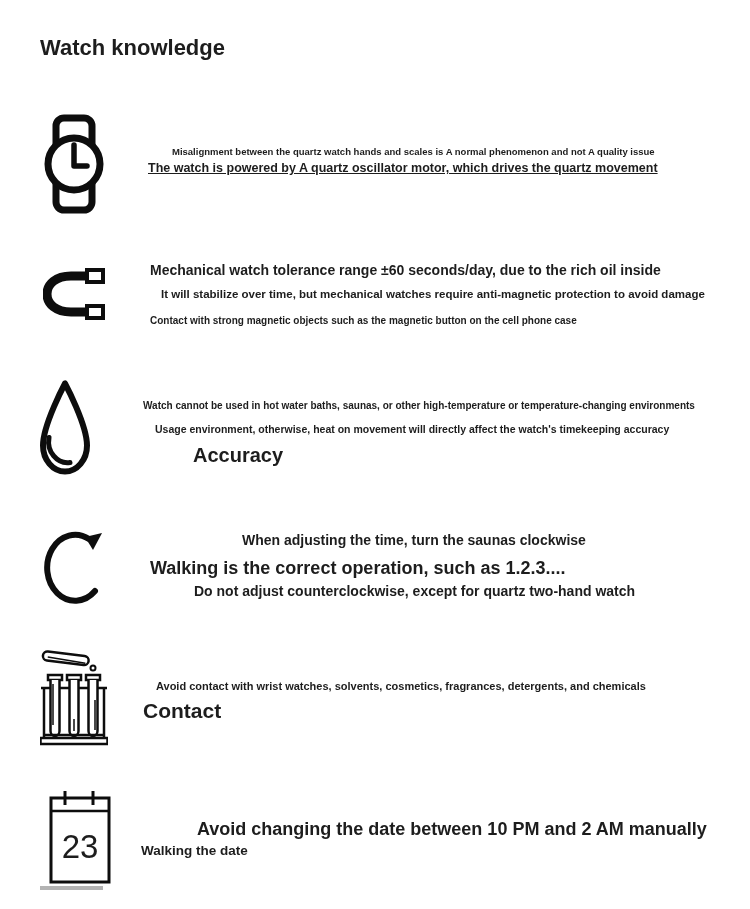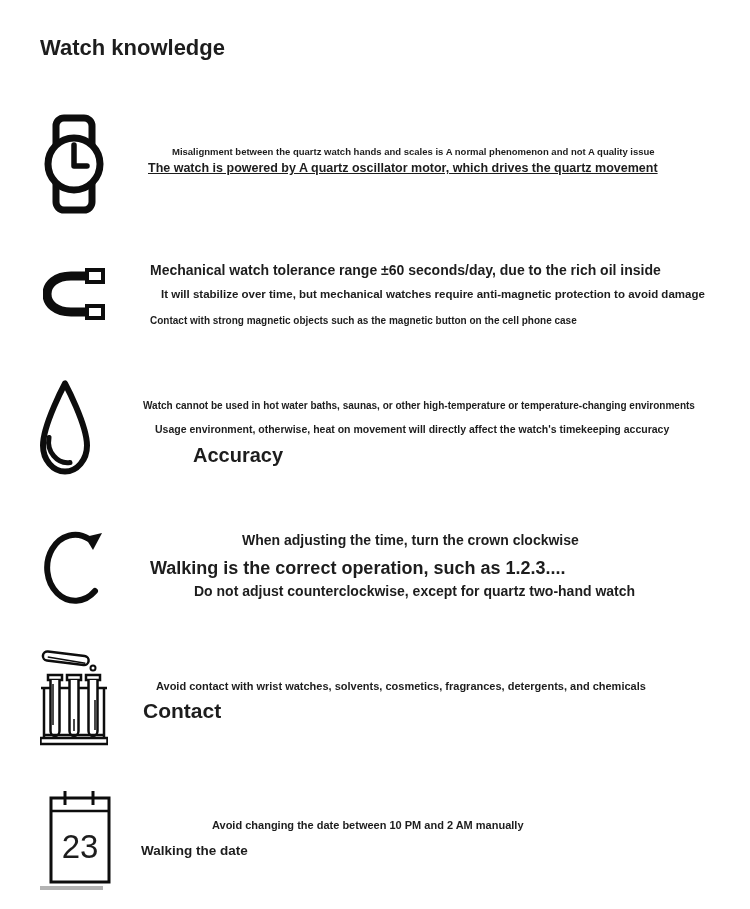--- a/index.html
+++ b/index.html
@@ -18,21 +18,21 @@
   .s2l2{left:161px;top:288px;font-size:11.5px;}
   .s2l3{left:150px;top:315px;font-size:10px;}
   .s3l1{left:143px;top:400px;font-size:10px;}
   .s3l2{left:155px;top:423px;font-size:10.5px;}
   .s3l3{left:147px;top:444px;font-size:20px;margin-left:46px;}
   .s4l1{left:242px;top:532px;font-size:14px;}
   .s4l2{left:150px;top:558px;font-size:18px;}
   .s4l3{left:150px;top:583px;font-size:14px;padding-left:44px;}
   .s5l1{left:156px;top:680px;font-size:11px;}
   .s5l2{left:143px;top:699px;font-size:21px;}
-  .s6l1{left:212px;top:819px;font-size:11px;}
+  .s6l1{left:197px;top:819px;font-size:18px;}
   .s6l2{left:141px;top:843px;font-size:13.5px;}
   .icon-watch{left:42px;top:114px;width:64px;height:100px;}
   .icon-magnet{left:43px;top:266px;width:64px;height:56px;}
   .icon-drop{left:39px;top:377px;width:52px;height:101px;}
   .icon-arrow{left:43px;top:528px;width:64px;height:76px;}
   .icon-tubes{left:40px;top:645px;width:68px;height:102px;}
   .icon-calendar{left:42px;top:790px;width:76px;height:95px;}
   .calendar-shadow{position:absolute;left:40px;top:886px;width:63px;height:4px;background:#b3b3b3;}
   .cal-num{font-family:"Liberation Sans", sans-serif;font-weight:400;fill:#1d1d1d;}
 </style>
@@ -71,21 +71,21 @@
 <div class="ln s3l1">Watch cannot be used in hot water baths, saunas, or other high-temperature or temperature-changing environments</div>
 <div class="ln s3l2">Usage environment, otherwise, heat on movement will directly affect the watch's timekeeping accuracy</div>
 <div class="ln s3l3">Accuracy</div>
 
 <div class="icon icon-arrow">
   <svg viewBox="0 0 64 76" xmlns="http://www.w3.org/2000/svg">
     <path d="M52,63 A28,33 0 1 1 46,11" fill="none" stroke="#0d0d0d" stroke-width="6" stroke-linecap="round"></path>
     <polygon points="59,5 42,9 50,22" fill="#0d0d0d"></polygon>
   </svg>
 </div>
-<div class="ln s4l1">When adjusting the time, turn the crown clockwise</div>
+<div class="ln s4l1">When adjusting the time, turn the saunas clockwise</div>
 <div class="ln s4l2">Walking is the correct operation, such as 1.2.3....</div>
 <div class="ln s4l3">Do not adjust counterclockwise, except for quartz two-hand watch</div>
 
 <div class="icon icon-tubes">
   <svg viewBox="0 0 68 102" xmlns="http://www.w3.org/2000/svg">
 
     <line x1="1" y1="43" x2="67" y2="43" stroke="#0d0d0d" stroke-width="2.5"></line>
     <line x1="4" y1="43" x2="4" y2="94" stroke="#0d0d0d" stroke-width="2.5"></line>
     <line x1="64" y1="43" x2="64" y2="94" stroke="#0d0d0d" stroke-width="2.5"></line>
 

